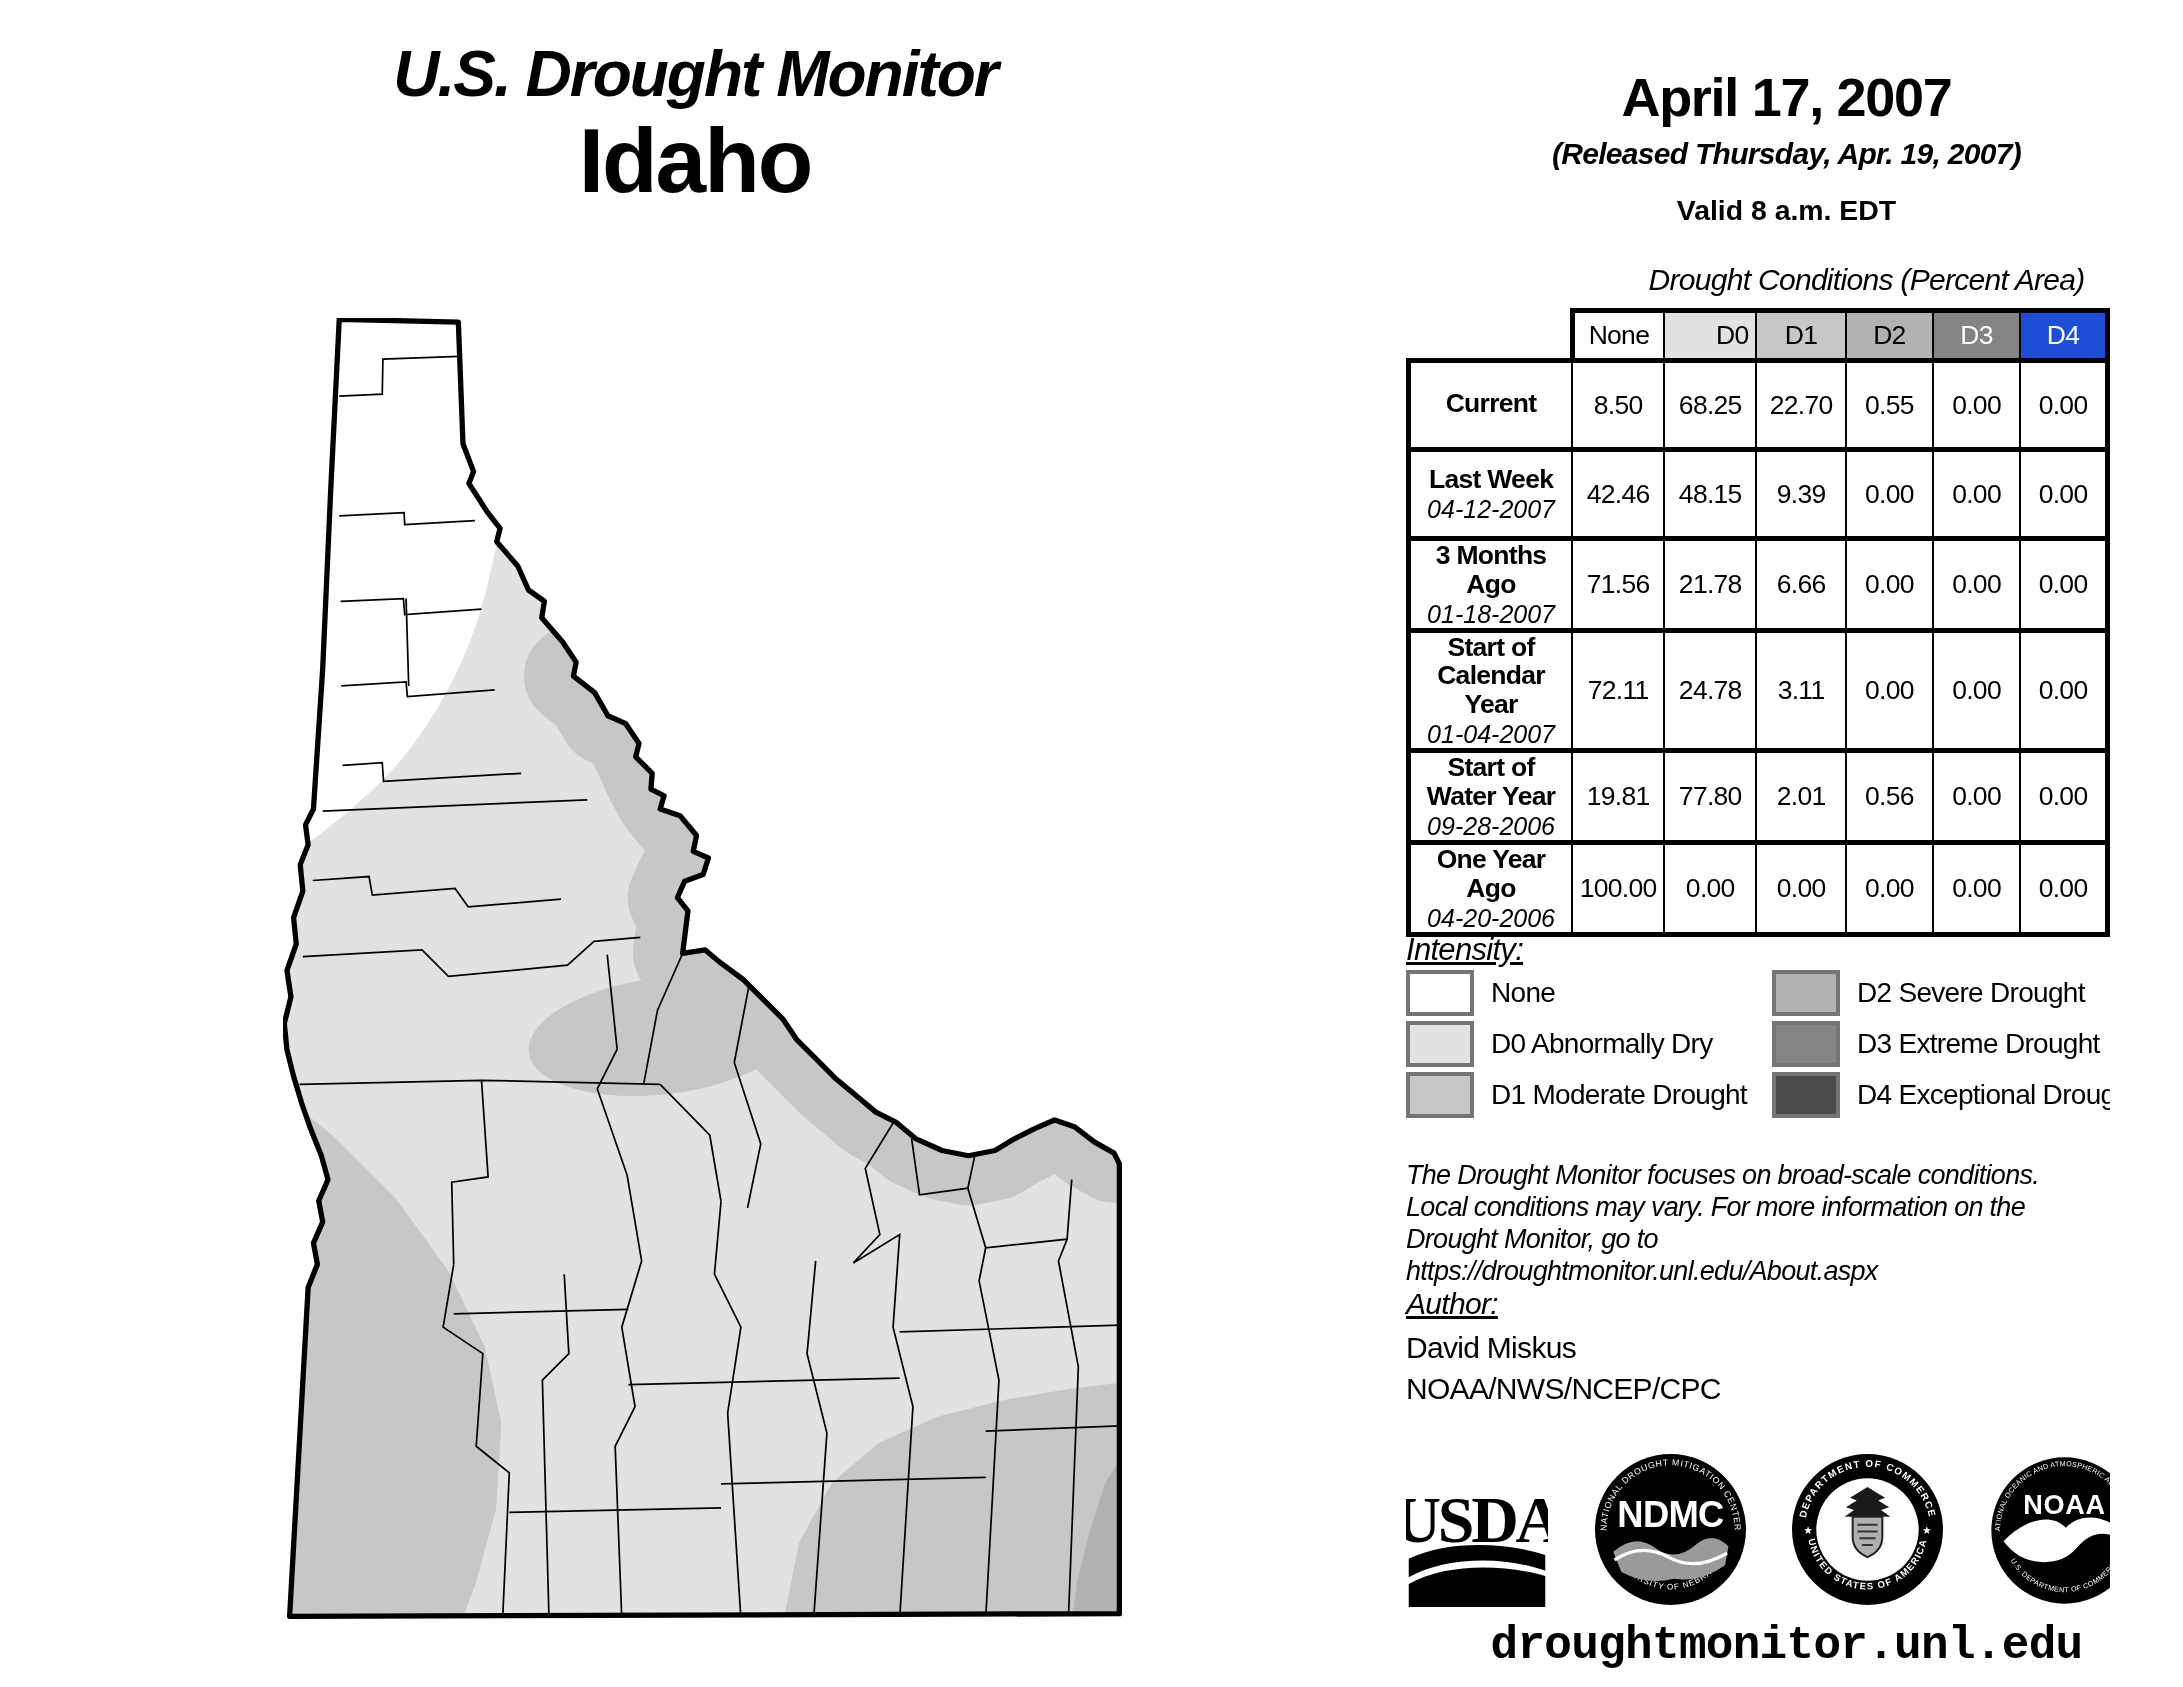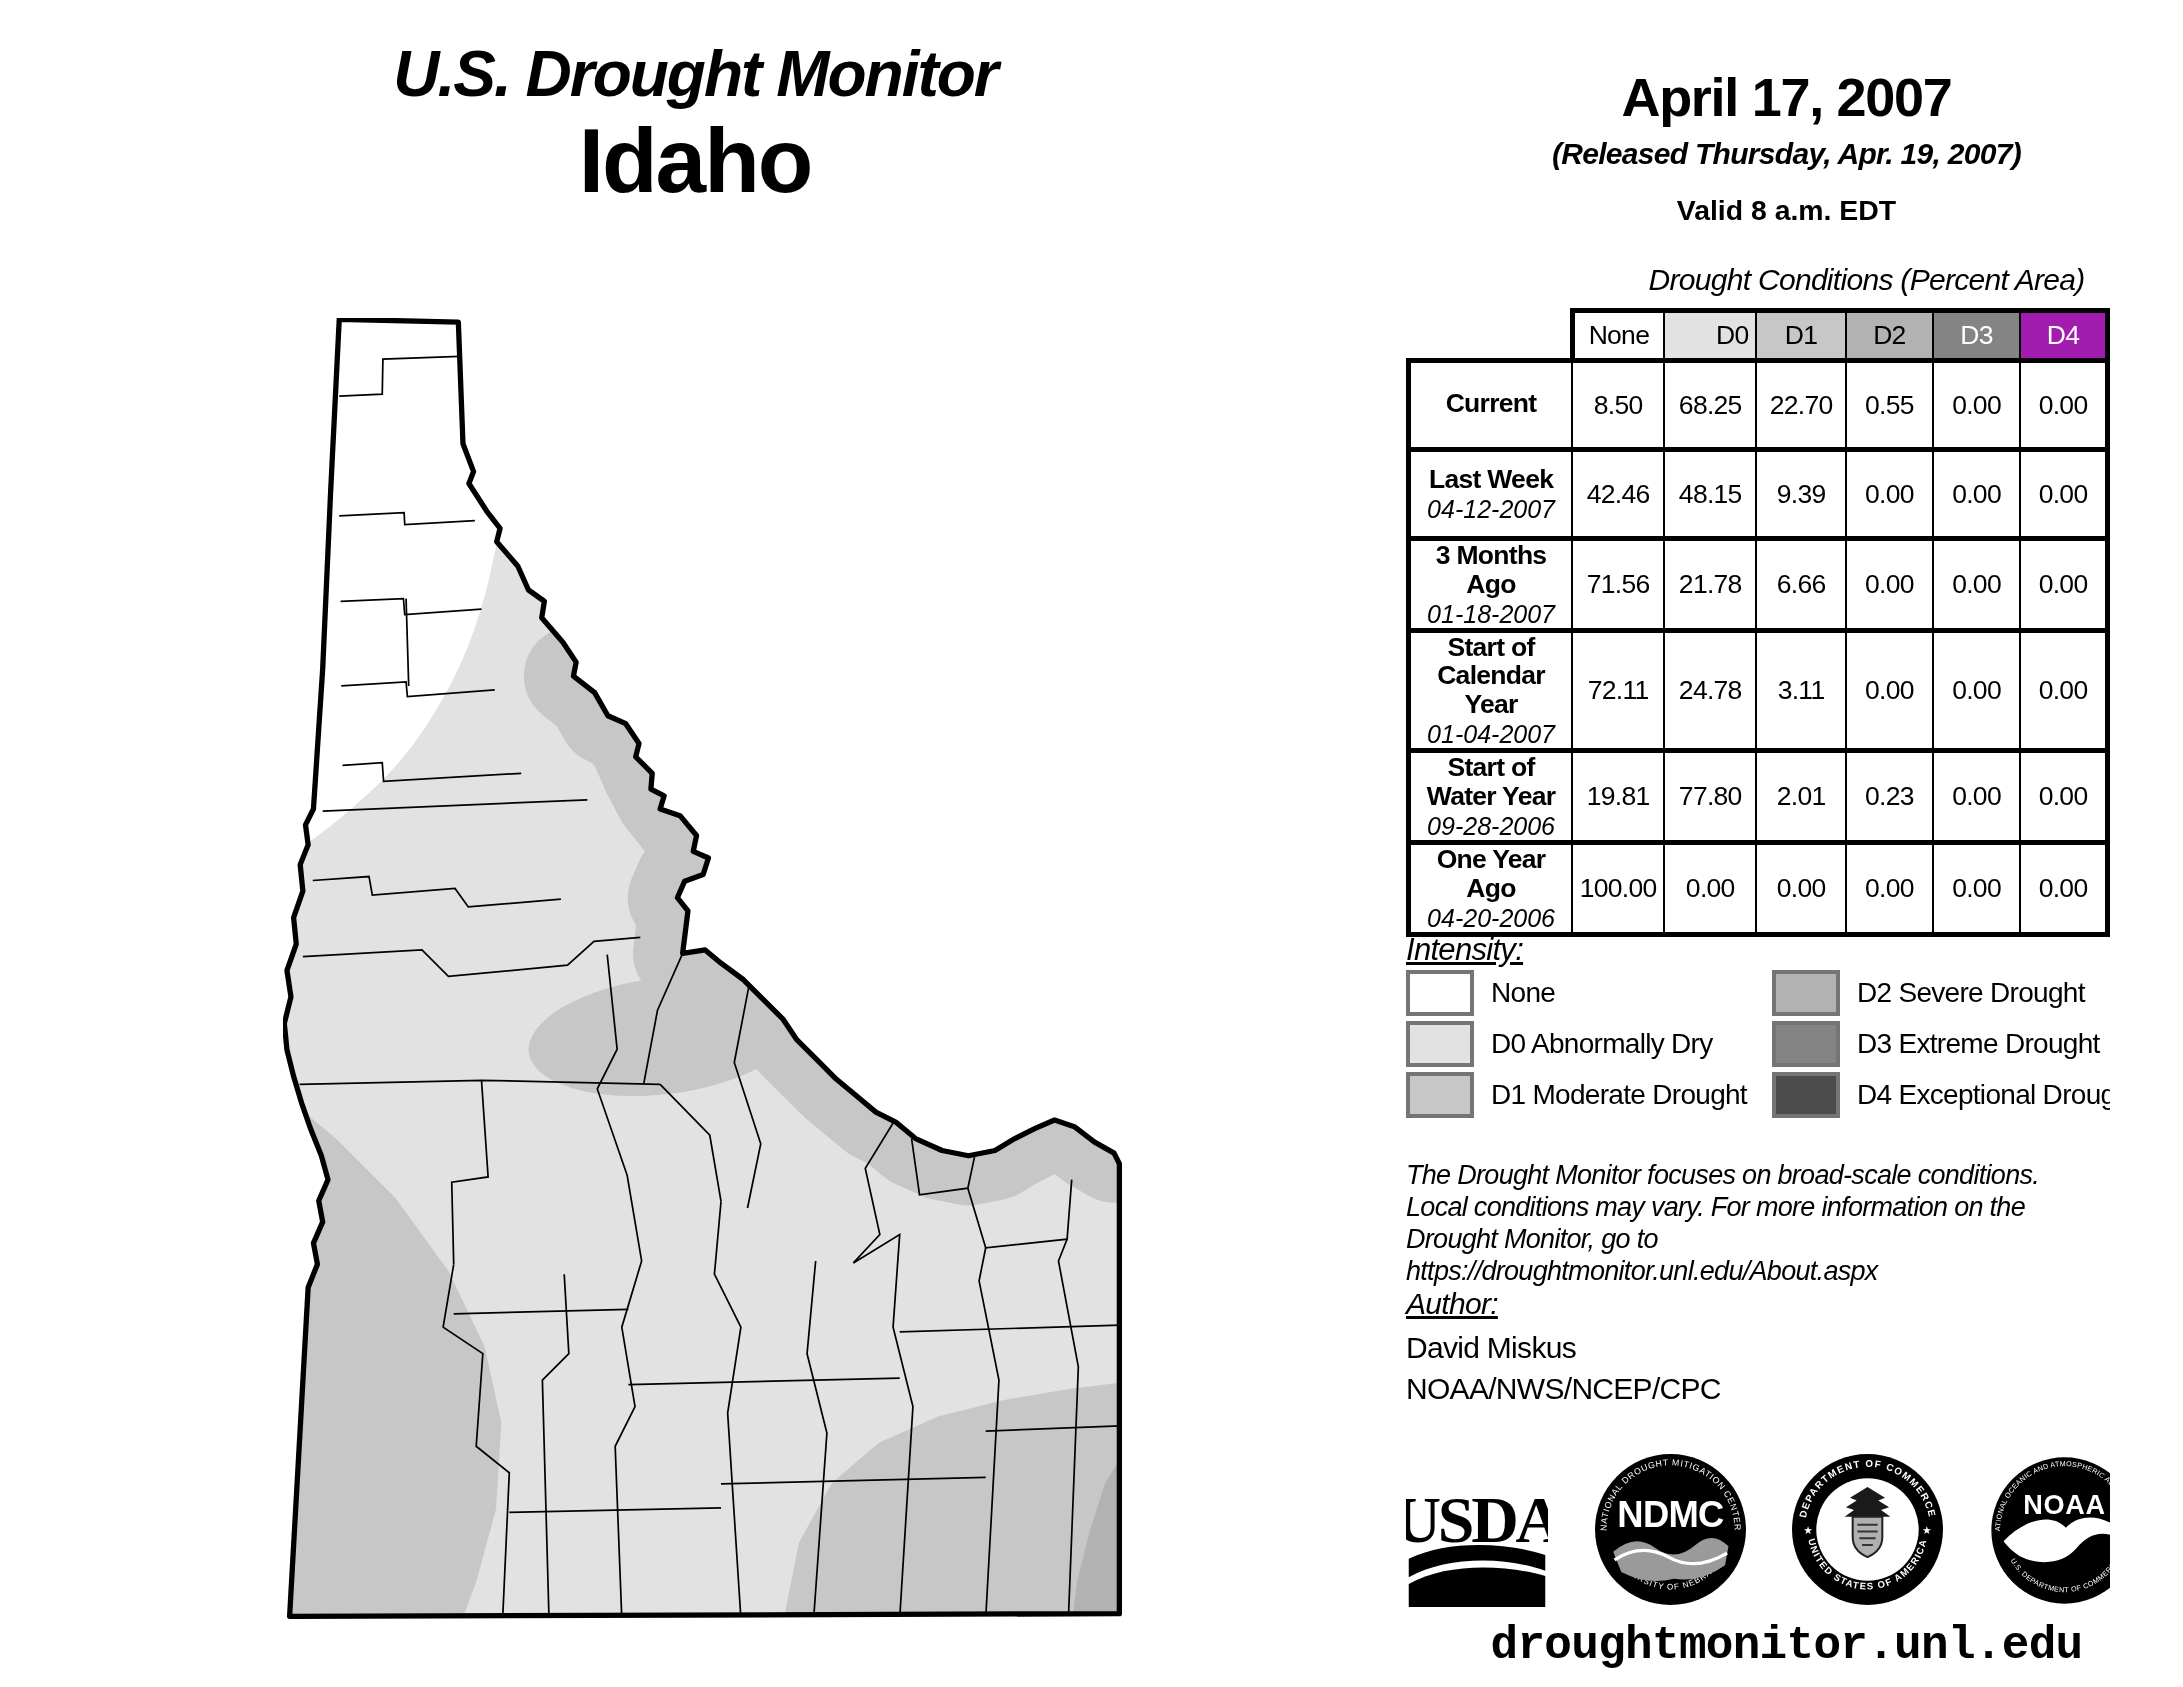--- a/index.html
+++ b/index.html
@@ -153,21 +153,21 @@
         <col style="width:95px">
     </colgroup>
     <thead>
       <tr>
         <th class="corner"></th>
         <th class="hd hd-0" style="background-color: rgb(255, 255, 255);">None</th>
         <th class="hd" style="background-color: rgb(226, 226, 226); padding-left: 44px;">D0</th>
         <th class="hd" style="background-color: rgb(199, 199, 199);">D1</th>
         <th class="hd" style="background-color: rgb(178, 178, 178);">D2</th>
         <th class="hd light" style="background-color: rgb(132, 132, 132);">D3</th>
-        <th class="hd light hd-5" style="background-color: #a21caf;">D4</th>
+        <th class="hd light hd-5" style="background-color: #1d4ed8;">D4</th>
       </tr>
     </thead>
     <tbody>
       <tr>
         <th class="rlabel">
             <div>Current</div>
             <div class="rdate"></div>
           </th>
         <td class="val">8.50</td>
         <td class="val">68.25</td>
@@ -213,21 +213,21 @@
         <td class="val">0.00</td>
       </tr>
       <tr>
         <th class="rlabel">
             <div>Start of Water Year</div>
             <div class="rdate">09-28-2006</div>
           </th>
         <td class="val">19.81</td>
         <td class="val">77.80</td>
         <td class="val">2.01</td>
-        <td class="val">0.23</td>
+        <td class="val">0.56</td>
         <td class="val">0.00</td>
         <td class="val">0.00</td>
       </tr>
       <tr>
         <th class="rlabel">
             <div>One Year Ago</div>
             <div class="rdate">04-20-2006</div>
           </th>
         <td class="val">100.00</td>
         <td class="val">0.00</td>

